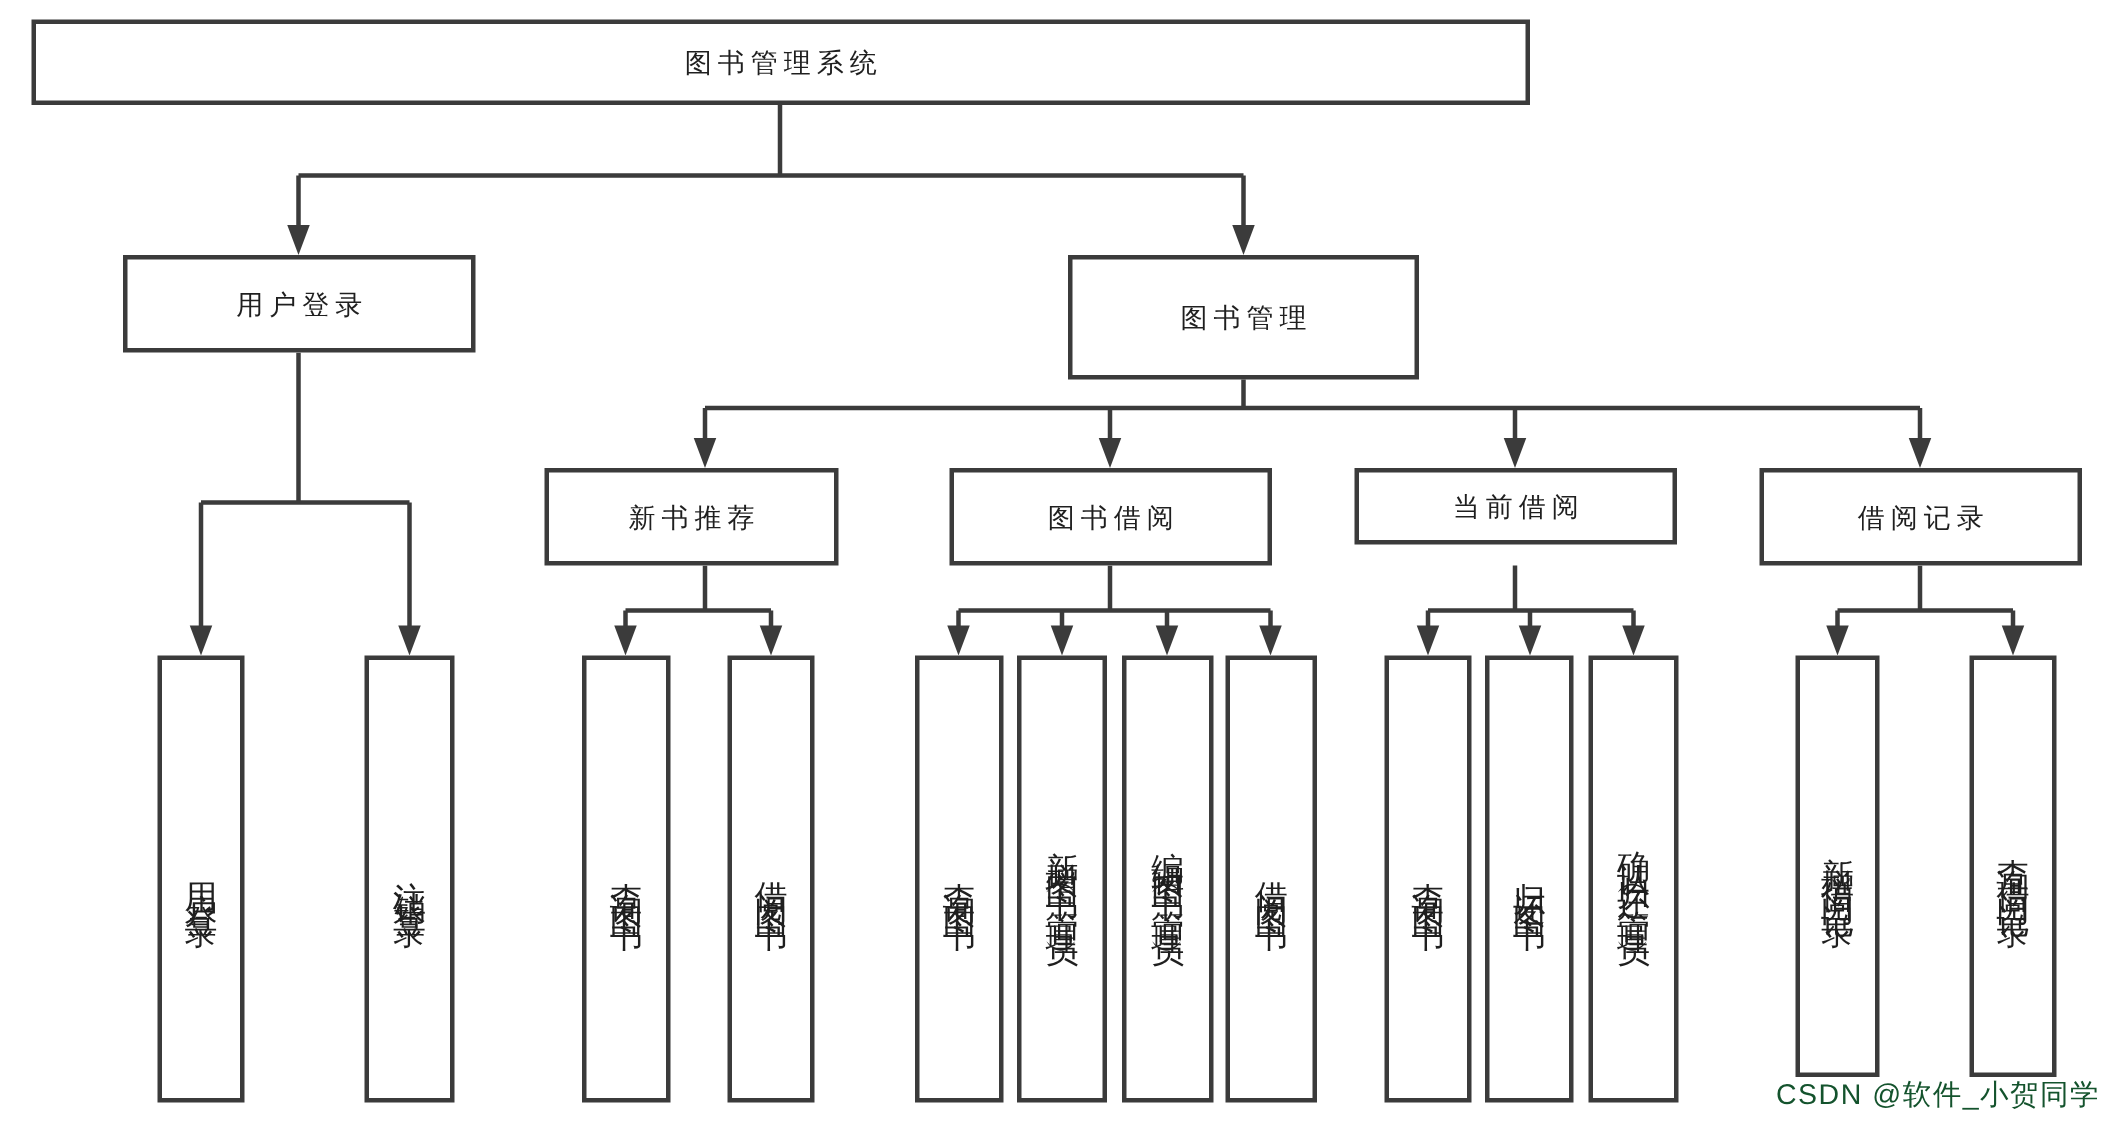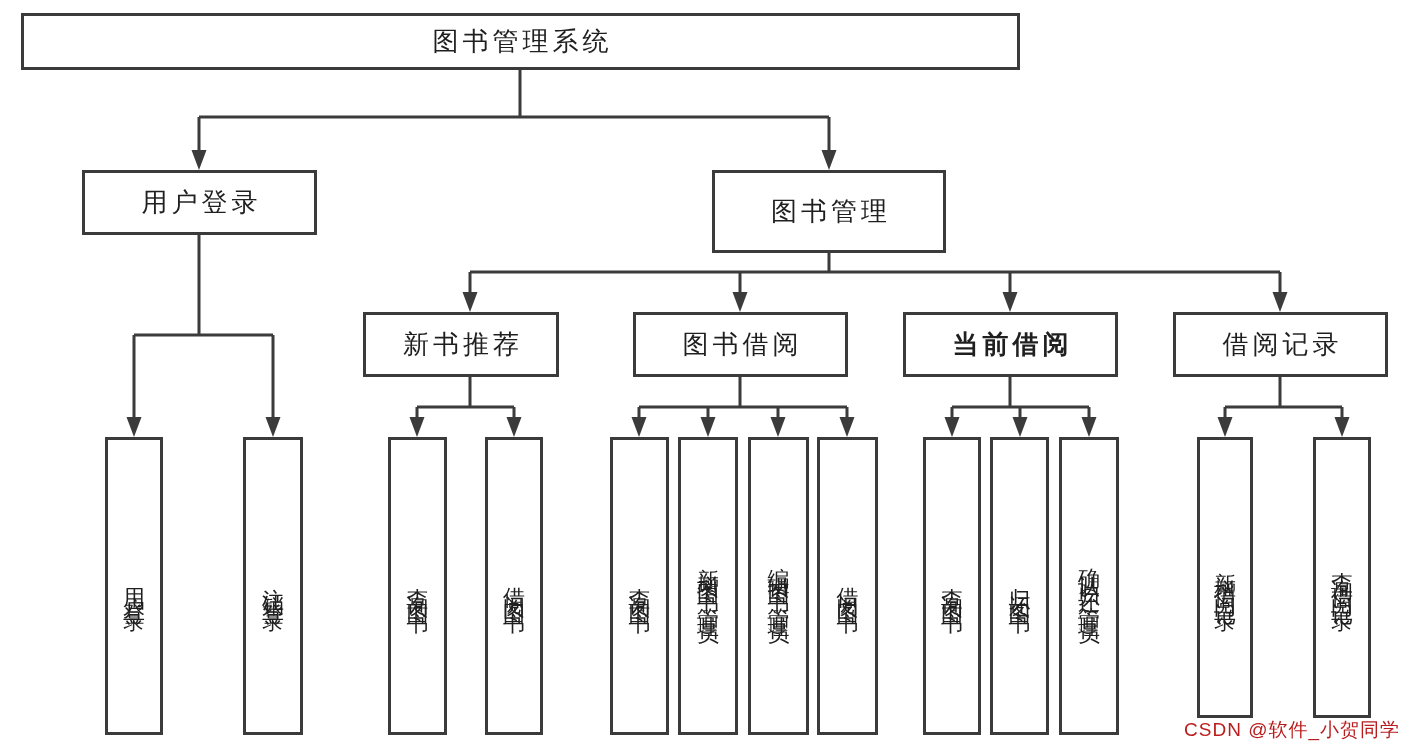--- a/index.html
+++ b/index.html
@@ -13,21 +13,21 @@
   }
   svg.wires { position: absolute; left: 0; top: 0; z-index: 1; }
   .node {
     position: absolute;
     box-sizing: border-box;
     border: 3px solid #3b3b3b;
     background: #ffffff;
     display: flex;
     align-items: center;
     justify-content: center;
-    font-size: 26px;
+    font-size: 18px;
     letter-spacing: 4px;
     text-indent: 4px;
     color: #1f1f1f;
     z-index: 2;
     white-space: nowrap;
   }
   .leaf {
     position: absolute;
     box-sizing: border-box;
     border: 3px solid #3b3b3b;
@@ -41,21 +41,21 @@
     letter-spacing: 8px;
     color: #1f1f1f;
     z-index: 2;
     line-height: 1;
   }
   .watermark {
     position: absolute;
     right: 5px;
     bottom: 4px;
     font-size: 19px;
-    color: #b91c1c;
+    color: #14532d;
     letter-spacing: 1px;
     z-index: 3;
     white-space: nowrap;
   }
 </style>
 </head>
 <body>
 
 <div class="canvas">
 
@@ -97,21 +97,21 @@
     </g>
   </svg>
 
   <div class="node" style="left:21px; top:13px; width:999px; height:57px;">图书管理系统</div>
 
   <div class="node" style="left:82px; top:170px; width:235px; height:65px;">用户登录</div>
   <div class="node" style="left:712px; top:170px; width:234px; height:83px;">图书管理</div>
 
   <div class="node" style="left:363px; top:312px; width:196px; height:65px;">新书推荐</div>
   <div class="node" style="left:633px; top:312px; width:215px; height:65px;text-align:center;">图书借阅</div>
-  <div class="node" style="left:903px; top:312px; width:215px; height:65px;font-weight:bold;">当前借阅</div>
+  <div class="node" style="left:903px; top:312px; width:215px; height:51px;">当前借阅</div>
   <div class="node" style="left:1173px; top:312px; width:215px; height:65px;">借阅记录</div>
 
   <div class="leaf" style="left:105px; top:437px; width:58px; height:298px;">用户登录</div>
   <div class="leaf" style="left:243px; top:437px; width:60px; height:298px;">注销登录</div>
 
   <div class="leaf" style="left:388px; top:437px; width:59px; height:298px;">查询图书</div>
   <div class="leaf" style="left:485px; top:437px; width:58px; height:298px;">借阅图书</div>
 
   <div class="leaf" style="left:610px; top:437px; width:59px; height:298px;">查询图书</div>
   <div class="leaf" style="left:678px; top:437px; width:60px; height:298px;">新增图书（管理员）</div>

